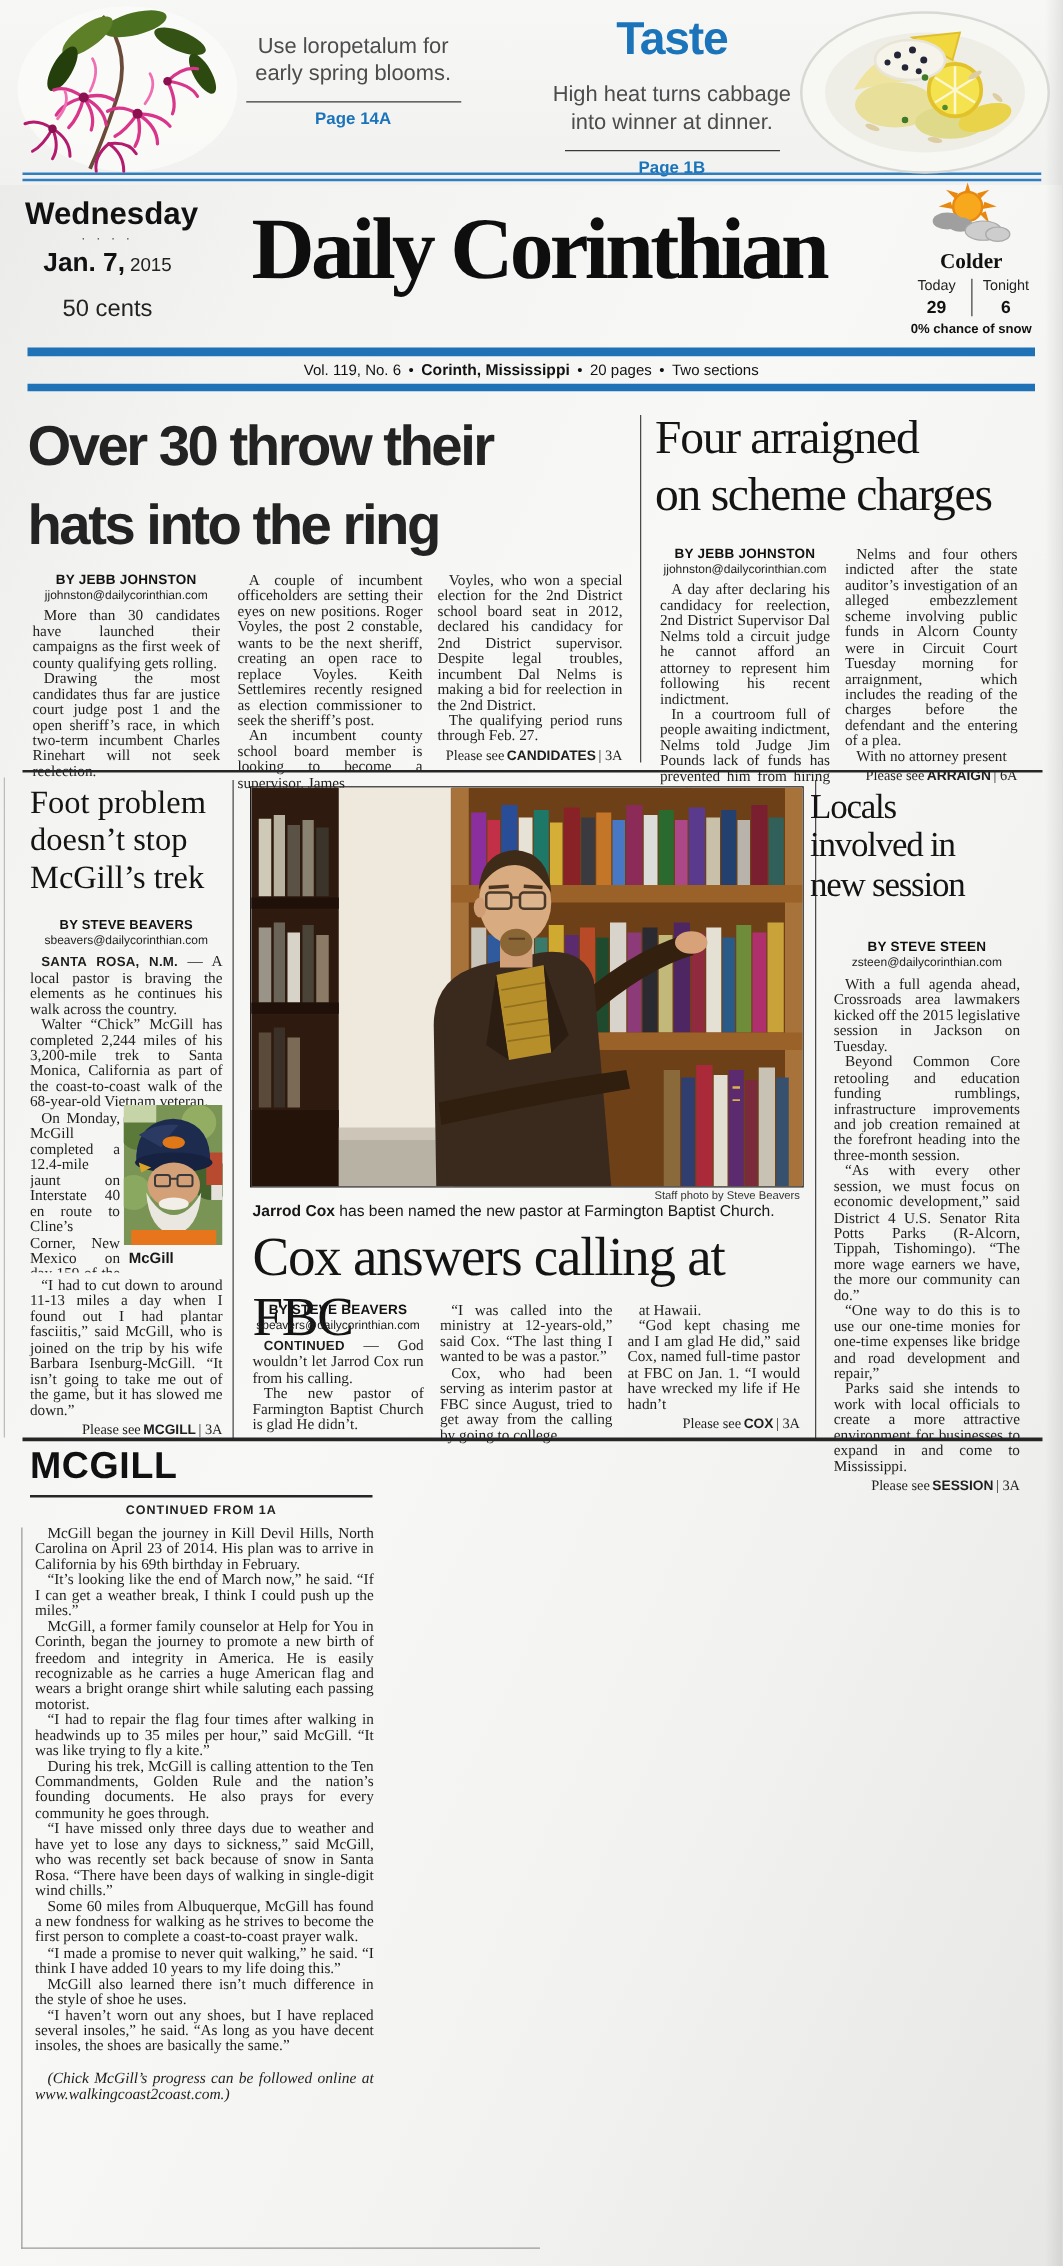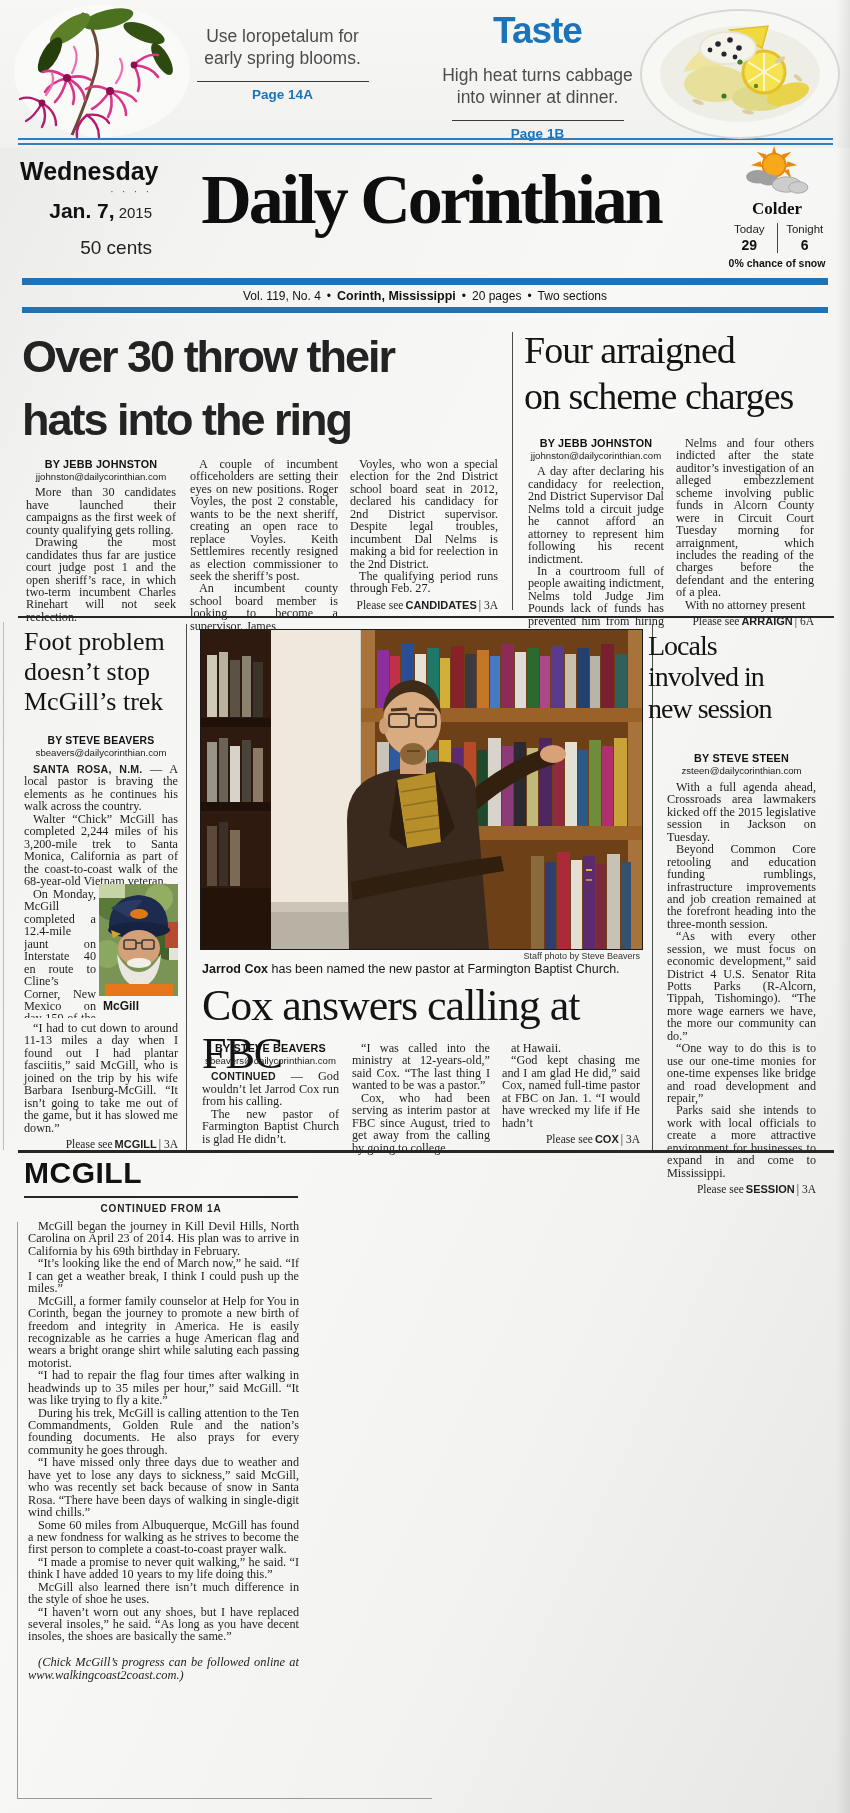--- a/index.html
+++ b/index.html
@@ -10,21 +10,21 @@
   
   .promo-band{position:absolute;left:0;top:0;width:850px;height:148px;background:linear-gradient(180deg,#f7f7f6,#f1f1f0);}
   .promo{position:absolute;text-align:center;}
   .ptitle{font-family:"Liberation Sans",sans-serif;font-weight:bold;font-size:37px;letter-spacing:-1px;color:#1b74ba;line-height:1.05;}
   .psub{font-family:"Liberation Sans",sans-serif;font-size:17.5px;line-height:1.28;color:#4c4c4c;margin:13px auto 0;}
   .prule{border-top:1.5px solid #3a3a3a;width:172px;margin:11px auto 5px;}
   .ppage{font-family:"Liberation Sans",sans-serif;font-weight:bold;font-size:13.5px;color:#1b74ba;}
   .bluerule{position:absolute;left:18px;width:815px;height:2px;background:#2f7fc0;z-index:0;}
   .photo{z-index:1;}
   
-  .mast-left{position:absolute;left:20px;top:157px;width:132px;text-align:right;}
+  .mast-left{position:absolute;left:20px;top:157px;width:132px;text-align:center;}
   .mday{font-family:"Liberation Sans",sans-serif;font-weight:bold;font-size:25px;color:#111;}
   .dots{font-size:10px;letter-spacing:3px;color:#333;line-height:8px;margin:2px 0 3px;}
   .mdate{font-family:"Liberation Sans",sans-serif;font-weight:bold;font-size:21px;color:#111;}
   .myear{font-family:"Liberation Sans",sans-serif;font-size:15px;font-weight:normal;color:#222;margin-left:4px;}
   .mprice{font-family:"Liberation Sans",sans-serif;font-size:19px;color:#222;margin-top:14px;}
   .nameplate{position:absolute;left:148px;top:156px;width:566px;text-align:center;
     font-family:"Liberation Serif",serif;font-weight:bold;font-size:70px;letter-spacing:-3px;color:#0e0e0e;line-height:1.25;}
   .weather{position:absolute;left:722px;top:144px;width:110px;text-align:center;}
   .wcond{font-family:"Liberation Serif",serif;font-weight:bold;font-size:17px;color:#111;margin-top:1px;}
   .wrow{display:flex;margin-top:4px;text-align:center;}
@@ -211,21 +211,21 @@
       <div class="wcell">
         <div>Tonight</div>
         <div class="wtemp">6</div>
       </div>
     </div>
     <div class="wprecip">0% chance of snow</div>
   </div>
 
   <div class="bar" style="top:278px;height:7px;"></div>
   <div class="infoline">
-    <span>Vol. 119, No. 4</span><span class="bull">•</span><b>Corinth, Mississippi</b><span class="bull">•</span><span>20 pages</span><span class="bull">•</span><span>Two sections</span>
+    <span>Vol. 119, No. 6</span><span class="bull">•</span><b>Corinth, Mississippi</b><span class="bull">•</span><span>20 pages</span><span class="bull">•</span><span>Two sections</span>
   </div>
   <div class="bar" style="top:307px;height:6px;"></div>
 
   <div class="mainhead">
     <div>Over 30 throw their</div>
     <div>hats into the ring</div>
   </div>
 
   <div class="col" style="left:26px;top:458px;width:150px;">
     <div class="byl">BY JEBB JOHNSTON</div>

